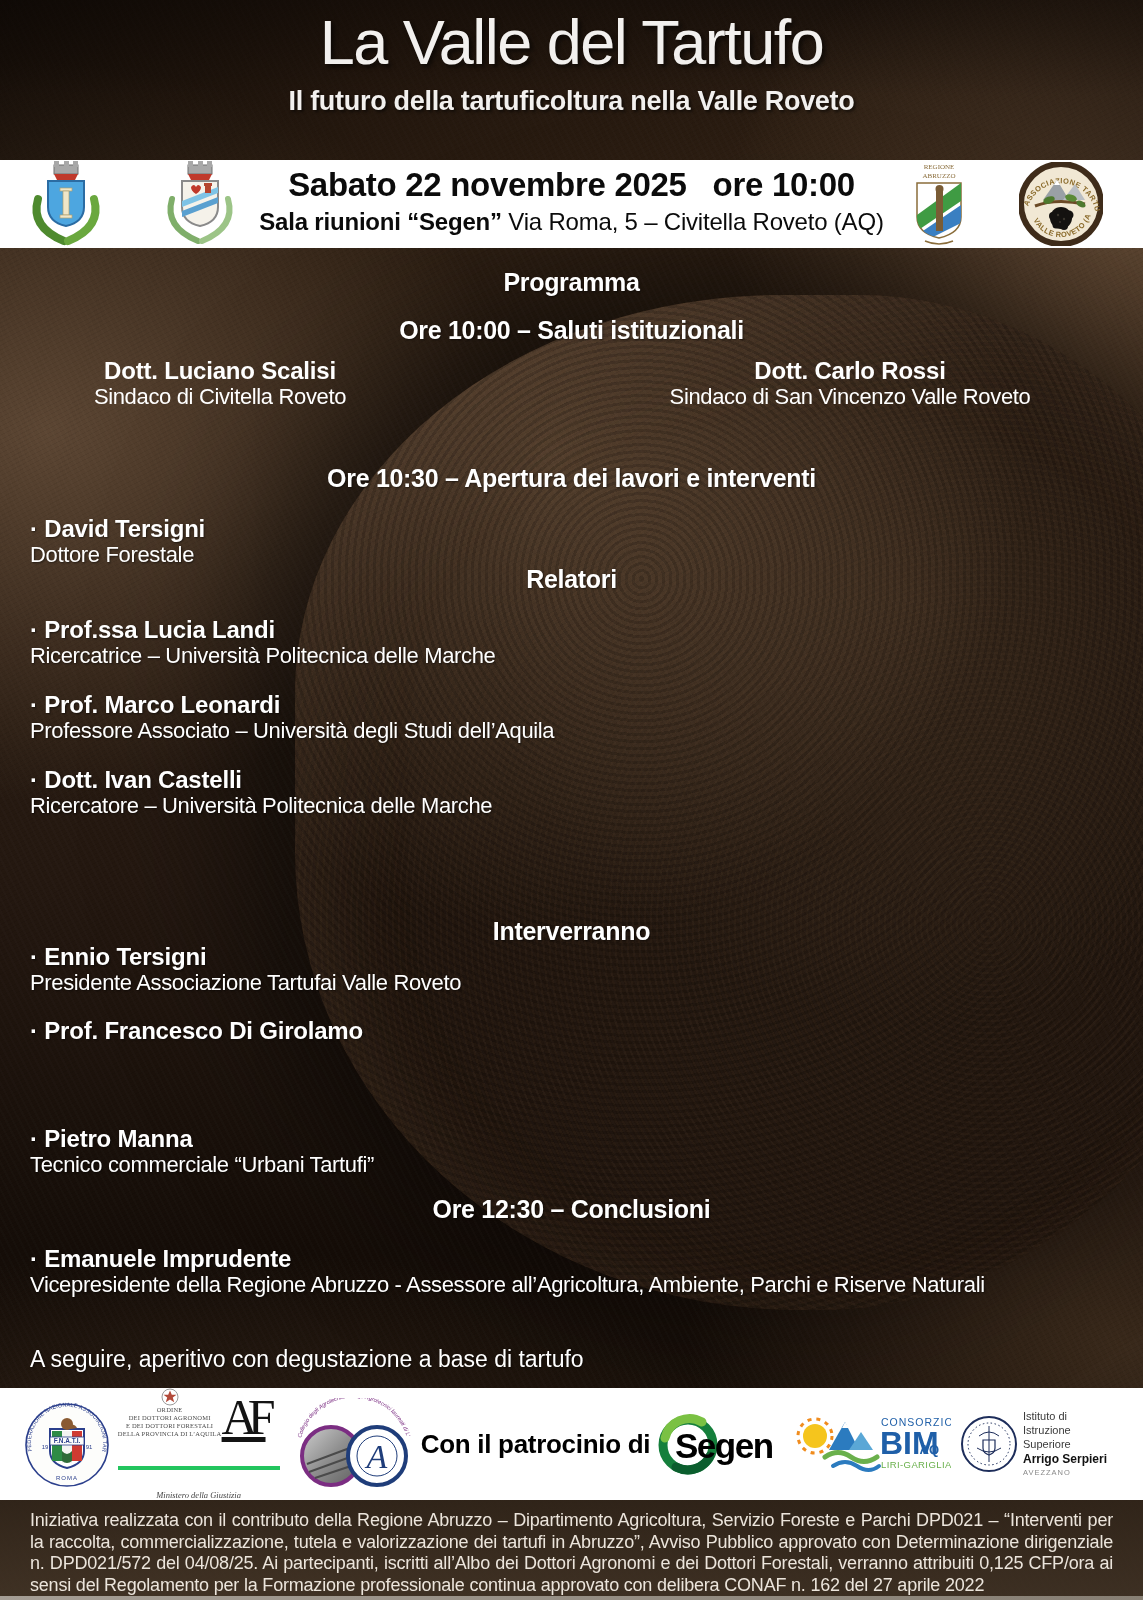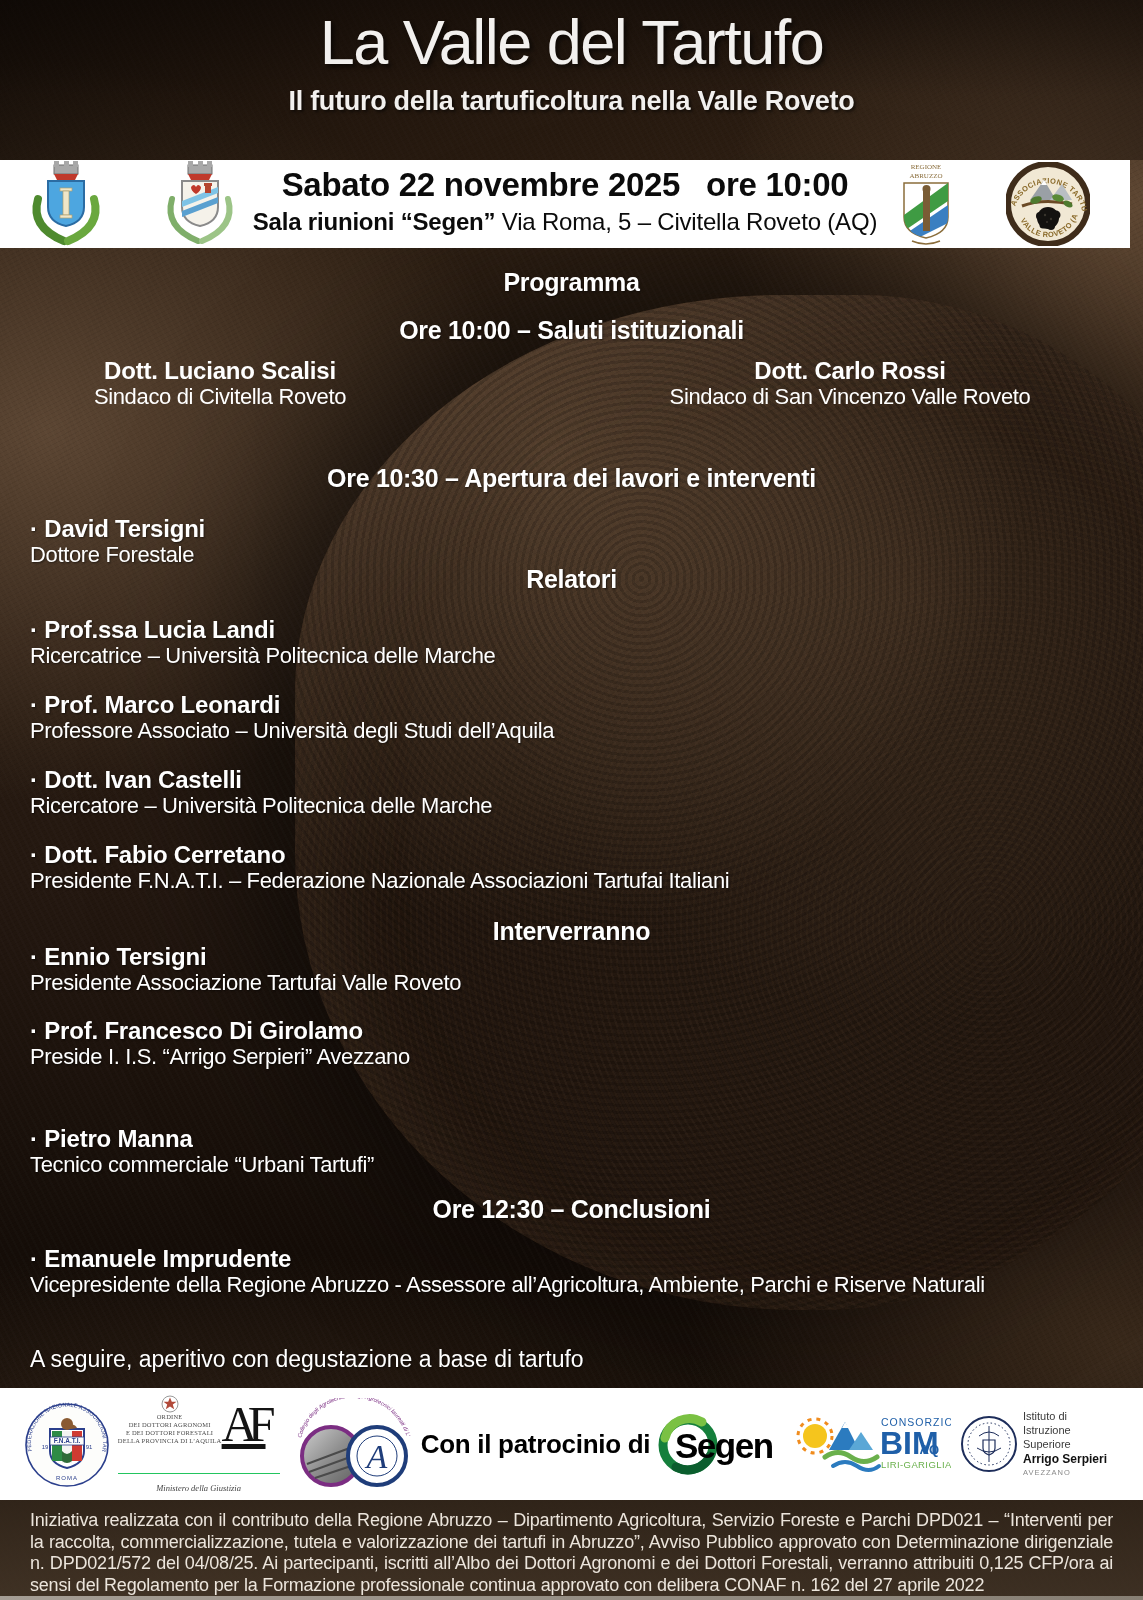--- a/index.html
+++ b/index.html
@@ -35,21 +35,21 @@
                  linear-gradient(180deg, rgba(0,0,0,.35), rgba(0,0,0,0) 60%);}
 
   
   .hdr{position:absolute;top:0;left:0;right:0;height:160px;text-align:center;color:#f2f0ee;}
   .hdr h1{margin:6px 0 0;font-size:63px;font-weight:400;letter-spacing:-1.5px;
           text-shadow:3px 3px 4px rgba(0,0,0,.55);}
   .hdr h2{margin:8px 0 0;font-size:27px;font-weight:700;letter-spacing:-.3px;
           text-shadow:2px 2px 3px rgba(0,0,0,.55);}
 
   
-  .banner{position:absolute;top:160px;left:0;right:13px;height:88px;background:#ffffff;color:#0b0b0b;}
+  .banner{position:absolute;top:160px;left:0;right:0;height:88px;background:#ffffff;color:#0b0b0b;}
   .banner-center{position:absolute;inset:0;text-align:center;}
   .b-date{margin-top:5px;font-size:33px;font-weight:700;line-height:40px;letter-spacing:-.3px;}
   .b-date .gap{display:inline-block;width:26px;}
   .b-venue{font-size:24px;line-height:33px;letter-spacing:-.2px;}
   .b-venue b{font-weight:700;}
   .banner-logo{position:absolute;top:50%;transform:translateY(-50%);}
   .lg-civ{left:24px;} .lg-svr{left:158px;} .lg-abr{right:168px;} .lg-tar{right:40px;}
 
   
   .prog{position:absolute;top:0;left:0;right:0;height:1420px;color:#fff;}
@@ -73,21 +73,21 @@
 
   
   .sponsors{position:absolute;top:1388px;left:0;right:0;height:112px;background:#ffffff;
             display:flex;align-items:center;justify-content:space-between;padding:0 24px;box-sizing:border-box;}
   .patron{font-size:26px;font-weight:700;color:#000;white-space:nowrap;letter-spacing:-.3px;}
   .ordine{display:grid;grid-template-columns:104px 58px;width:170px;font-family:"Liberation Serif",serif;}
   .ord-left{display:flex;flex-direction:column;align-items:center;}
   .ord-lines{font-size:6.5px;color:#4c4c4c;text-align:center;line-height:8px;letter-spacing:.2px;}
   .ord-af{font-family:"Liberation Serif",serif;font-size:50px;color:#141414;letter-spacing:-10px;
           line-height:58px;align-self:center;text-decoration:underline;}
-  .ord-foot{grid-column:1 / span 2;border-top:1px solid #22c55e;margin-top:20px;padding-top:9px;
+  .ord-foot{grid-column:1 / span 2;border-top:4px solid #22c55e;margin-top:20px;padding-top:20px;
             text-align:center;font-style:italic;font-size:8.5px;color:#444;}
 
   
   .fineprint{position:absolute;top:1500px;left:0;right:0;height:128px;box-sizing:border-box;
        background:linear-gradient(180deg, rgba(49,37,26,.88), rgba(74,59,44,.80));
        padding:10px 30px 0;}
   .fineprint p{margin:0;font-size:18px;line-height:21.5px;color:#ece5dc;text-align:justify;
        letter-spacing:-.2px;}
   .bottom-strip{position:absolute;left:0;right:0;bottom:0;height:4px;
        background:linear-gradient(90deg,#b7b1a9,#948d82);opacity:.85;}
@@ -221,34 +221,29 @@
       <div class="rl">Ricercatrice – Università Politecnica delle Marche</div>
     </div>
     <div class="entry e-marco">
       <div class="nm">Prof. Marco Leonardi</div>
       <div class="rl">Professore Associato – Università degli Studi dell’Aquila</div>
     </div>
     <div class="entry e-ivan">
       <div class="nm">Dott. Ivan Castelli</div>
       <div class="rl">Ricercatore – Università Politecnica delle Marche</div>
     </div>
-    <div class="entry e-fabio">
-      <div class="nm">Dott. Fabio Cerretano</div>
-      <div class="rl">Presidente F.N.A.T.I. – Federazione Nazionale Associazioni Tartufai Italiani</div>
-    </div>
 
     <div class="line head h-int">Interverranno</div>
 
     <div class="entry e-ennio">
       <div class="nm">Ennio Tersigni</div>
       <div class="rl">Presidente Associazione Tartufai Valle Roveto</div>
     </div>
     <div class="entry e-fra">
       <div class="nm">Prof. Francesco Di Girolamo</div>
-      <div class="rl">Preside I. I.S.  “Arrigo Serpieri” Avezzano</div>
     </div>
     <div class="entry e-pietro">
       <div class="nm">Pietro Manna</div>
       <div class="rl">Tecnico commerciale “Urbani Tartufi”</div>
     </div>
 
     <div class="line head h-s3">Ore 12:30 – Conclusioni</div>
 
     <div class="entry e-ema">
       <div class="nm">Emanuele Imprudente</div>

